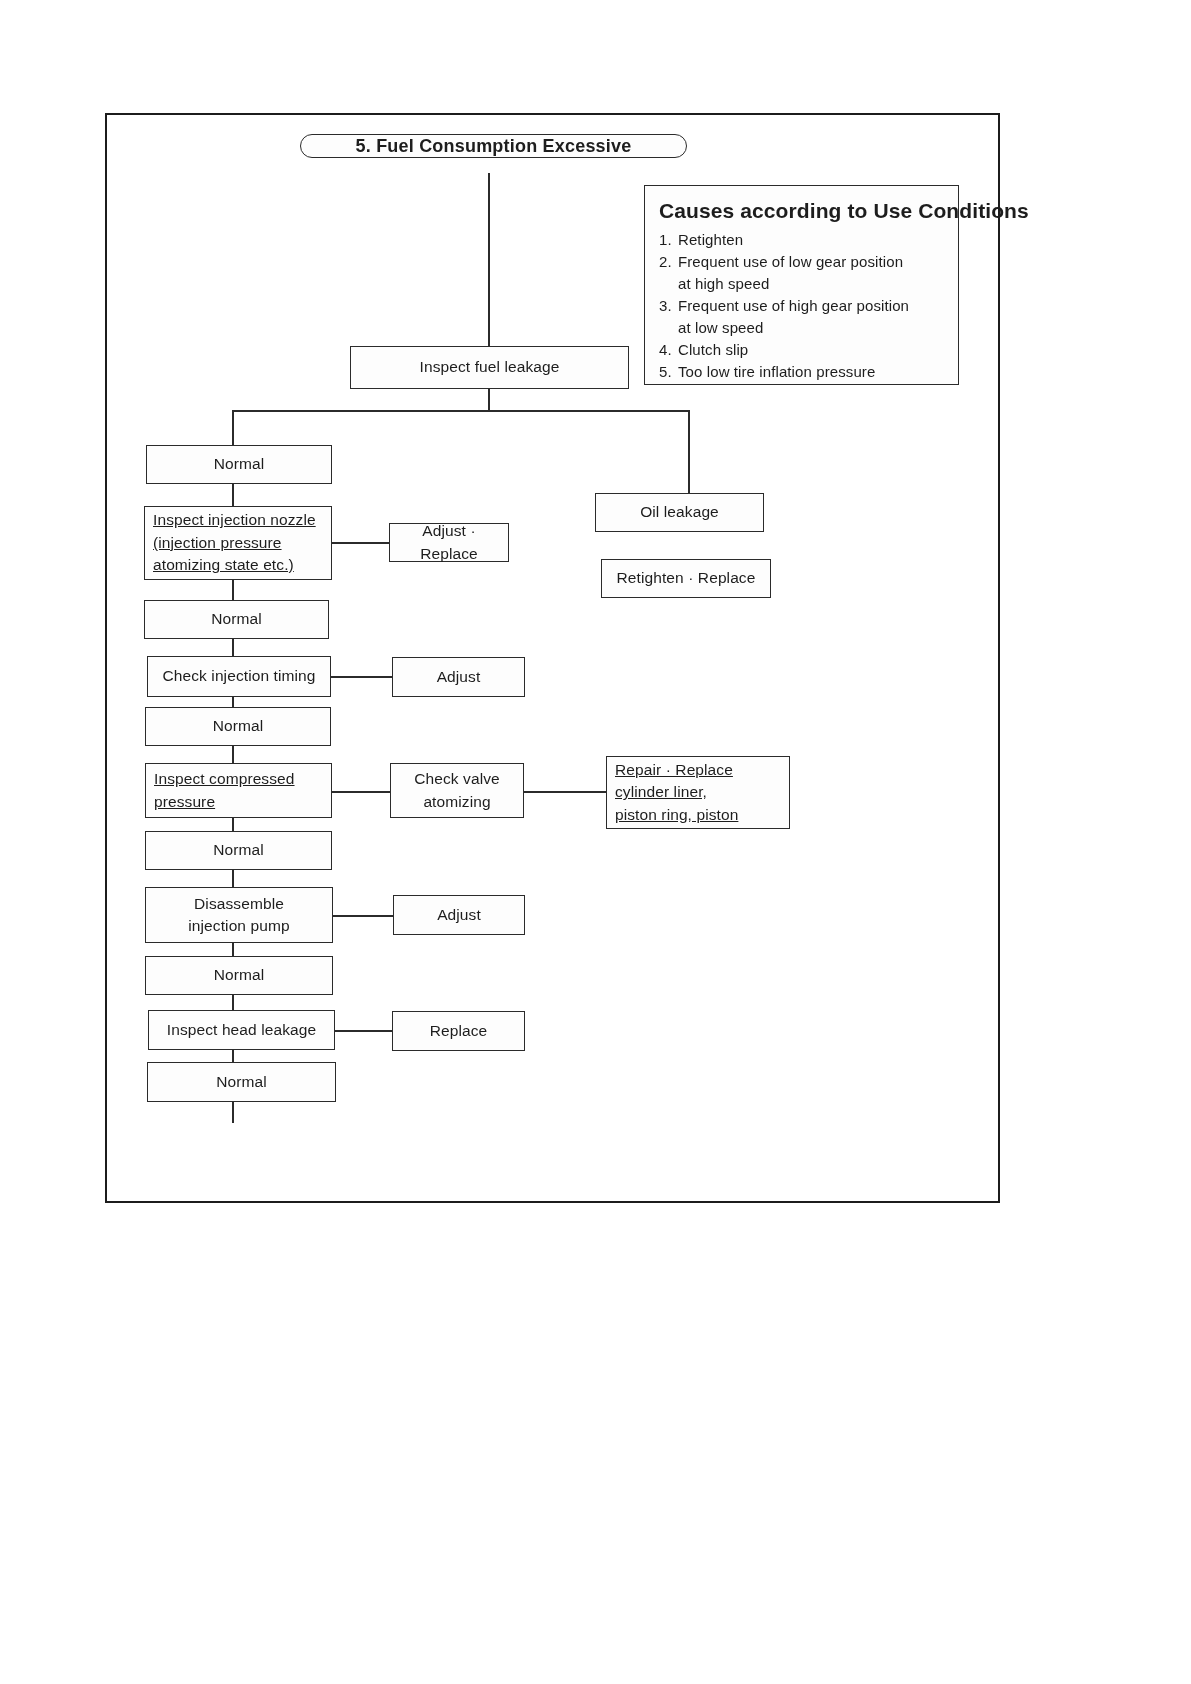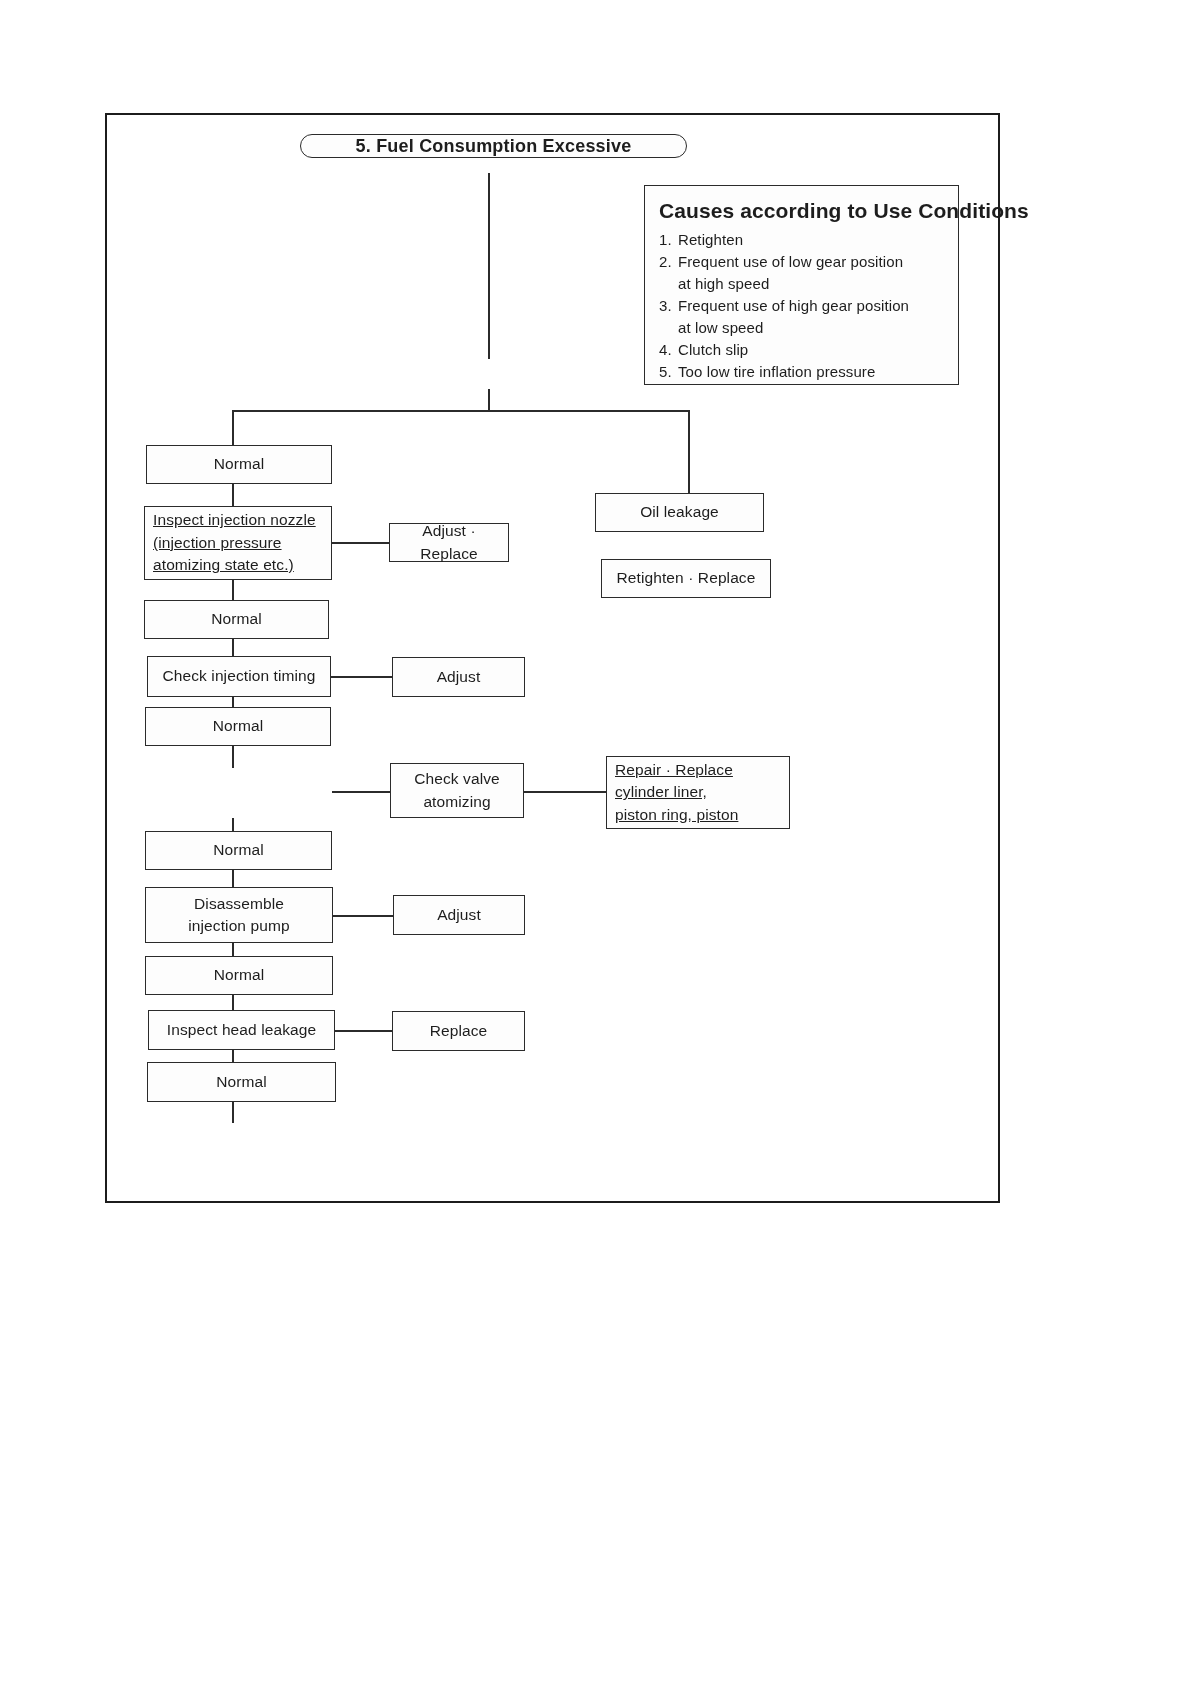--- a/index.html
+++ b/index.html
@@ -132,20 +132,23 @@
         <span class="num">4.</span>
         <span class="ctext">Clutch slip</span>
       </li>
       <li>
         <span class="num">5.</span>
         <span class="ctext">Too low tire inflation pressure</span>
       </li>
     </ul>
   </div>
 
+  <div class="box center" style="left:243px; top:231px; width:279px; height:43px;">
+    <span class="txt">Inspect fuel leakage</span>
+  </div>
 
   <div class="ln v" style="left:381px; top:274px; height:22px;"></div>
   <div class="ln h" style="left:125px; top:295px; width:457px;"></div>
   <div class="ln v" style="left:125px; top:295px; height:42px;"></div>
   <div class="ln v" style="left:581px; top:295px; height:89px;"></div>
 
   <div class="box center" style="left:39px; top:330px; width:186px; height:39px;">
     <span class="txt">Normal</span>
   </div>
   <div class="ln v" style="left:125px; top:369px; height:24px;"></div>
@@ -184,20 +187,26 @@
   <div class="box center" style="left:285px; top:542px; width:133px; height:40px;">
     <span class="txt">Adjust</span>
   </div>
   <div class="ln v" style="left:125px; top:582px; height:22px;"></div>
 
   <div class="box center" style="left:38px; top:592px; width:186px; height:39px;">
     <span class="txt">Normal</span>
   </div>
   <div class="ln v" style="left:125px; top:631px; height:22px;"></div>
 
+  <div class="box left multi" style="left:38px; top:648px; width:187px; height:55px;">
+    <span class="txt">
+      <span>Inspect compressed</span><br>
+      <span>pressure</span>
+    </span>
+  </div>
   <div class="ln h" style="left:225px; top:676px; width:59px;"></div>
 
   <div class="box center multi" style="left:283px; top:648px; width:134px; height:55px;">
     <span class="txt">
       <span>Check valve</span><br>
       <span>atomizing</span>
     </span>
   </div>
   <div class="ln h" style="left:417px; top:676px; width:83px;"></div>
 

